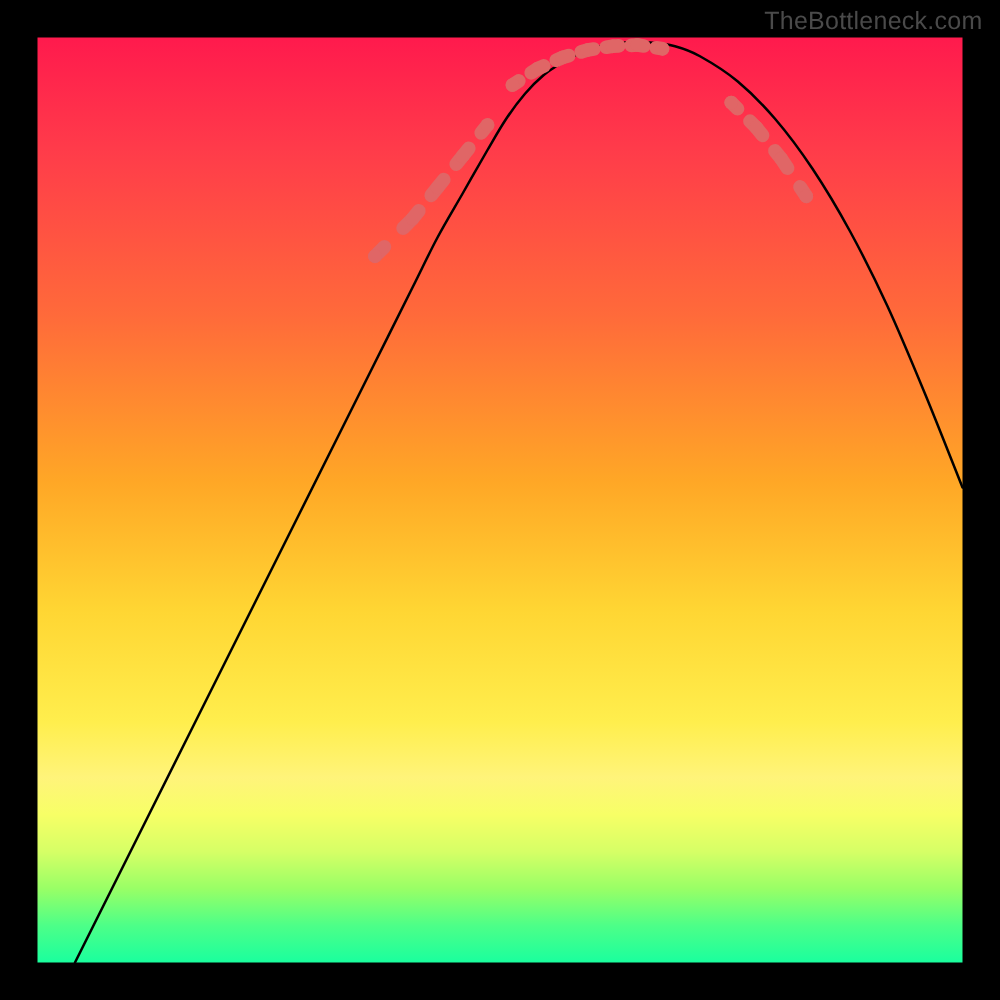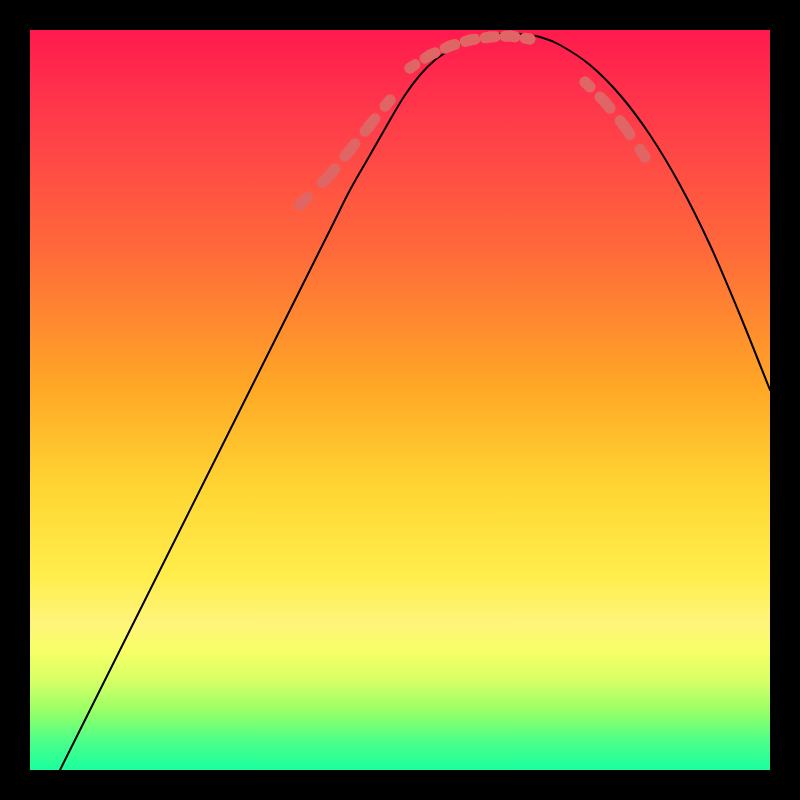--- a/index.html
+++ b/index.html
@@ -99,13 +99,14 @@
           <line x1="575" y1="72" x2="580" y2="78.25" class="stroke-accent"></line>
           <line x1="590" y1="90.75" x2="595" y2="97" class="stroke-accent"></line>
           <line x1="595" y1="97" x2="600" y2="104.5" class="stroke-accent"></line>
           <line x1="610" y1="119.5" x2="615" y2="127" class="stroke-accent"></line>
           <circle cx="555" cy="52" r="5.5" fill="#e06666"></circle>
           <circle cx="615" cy="127" r="5.5" fill="#e06666"></circle>
         </g>
     </svg>
 
   </div>
+  <div class="attribution">TheBottleneck.com</div>
 </div>
 
 </body></html>

